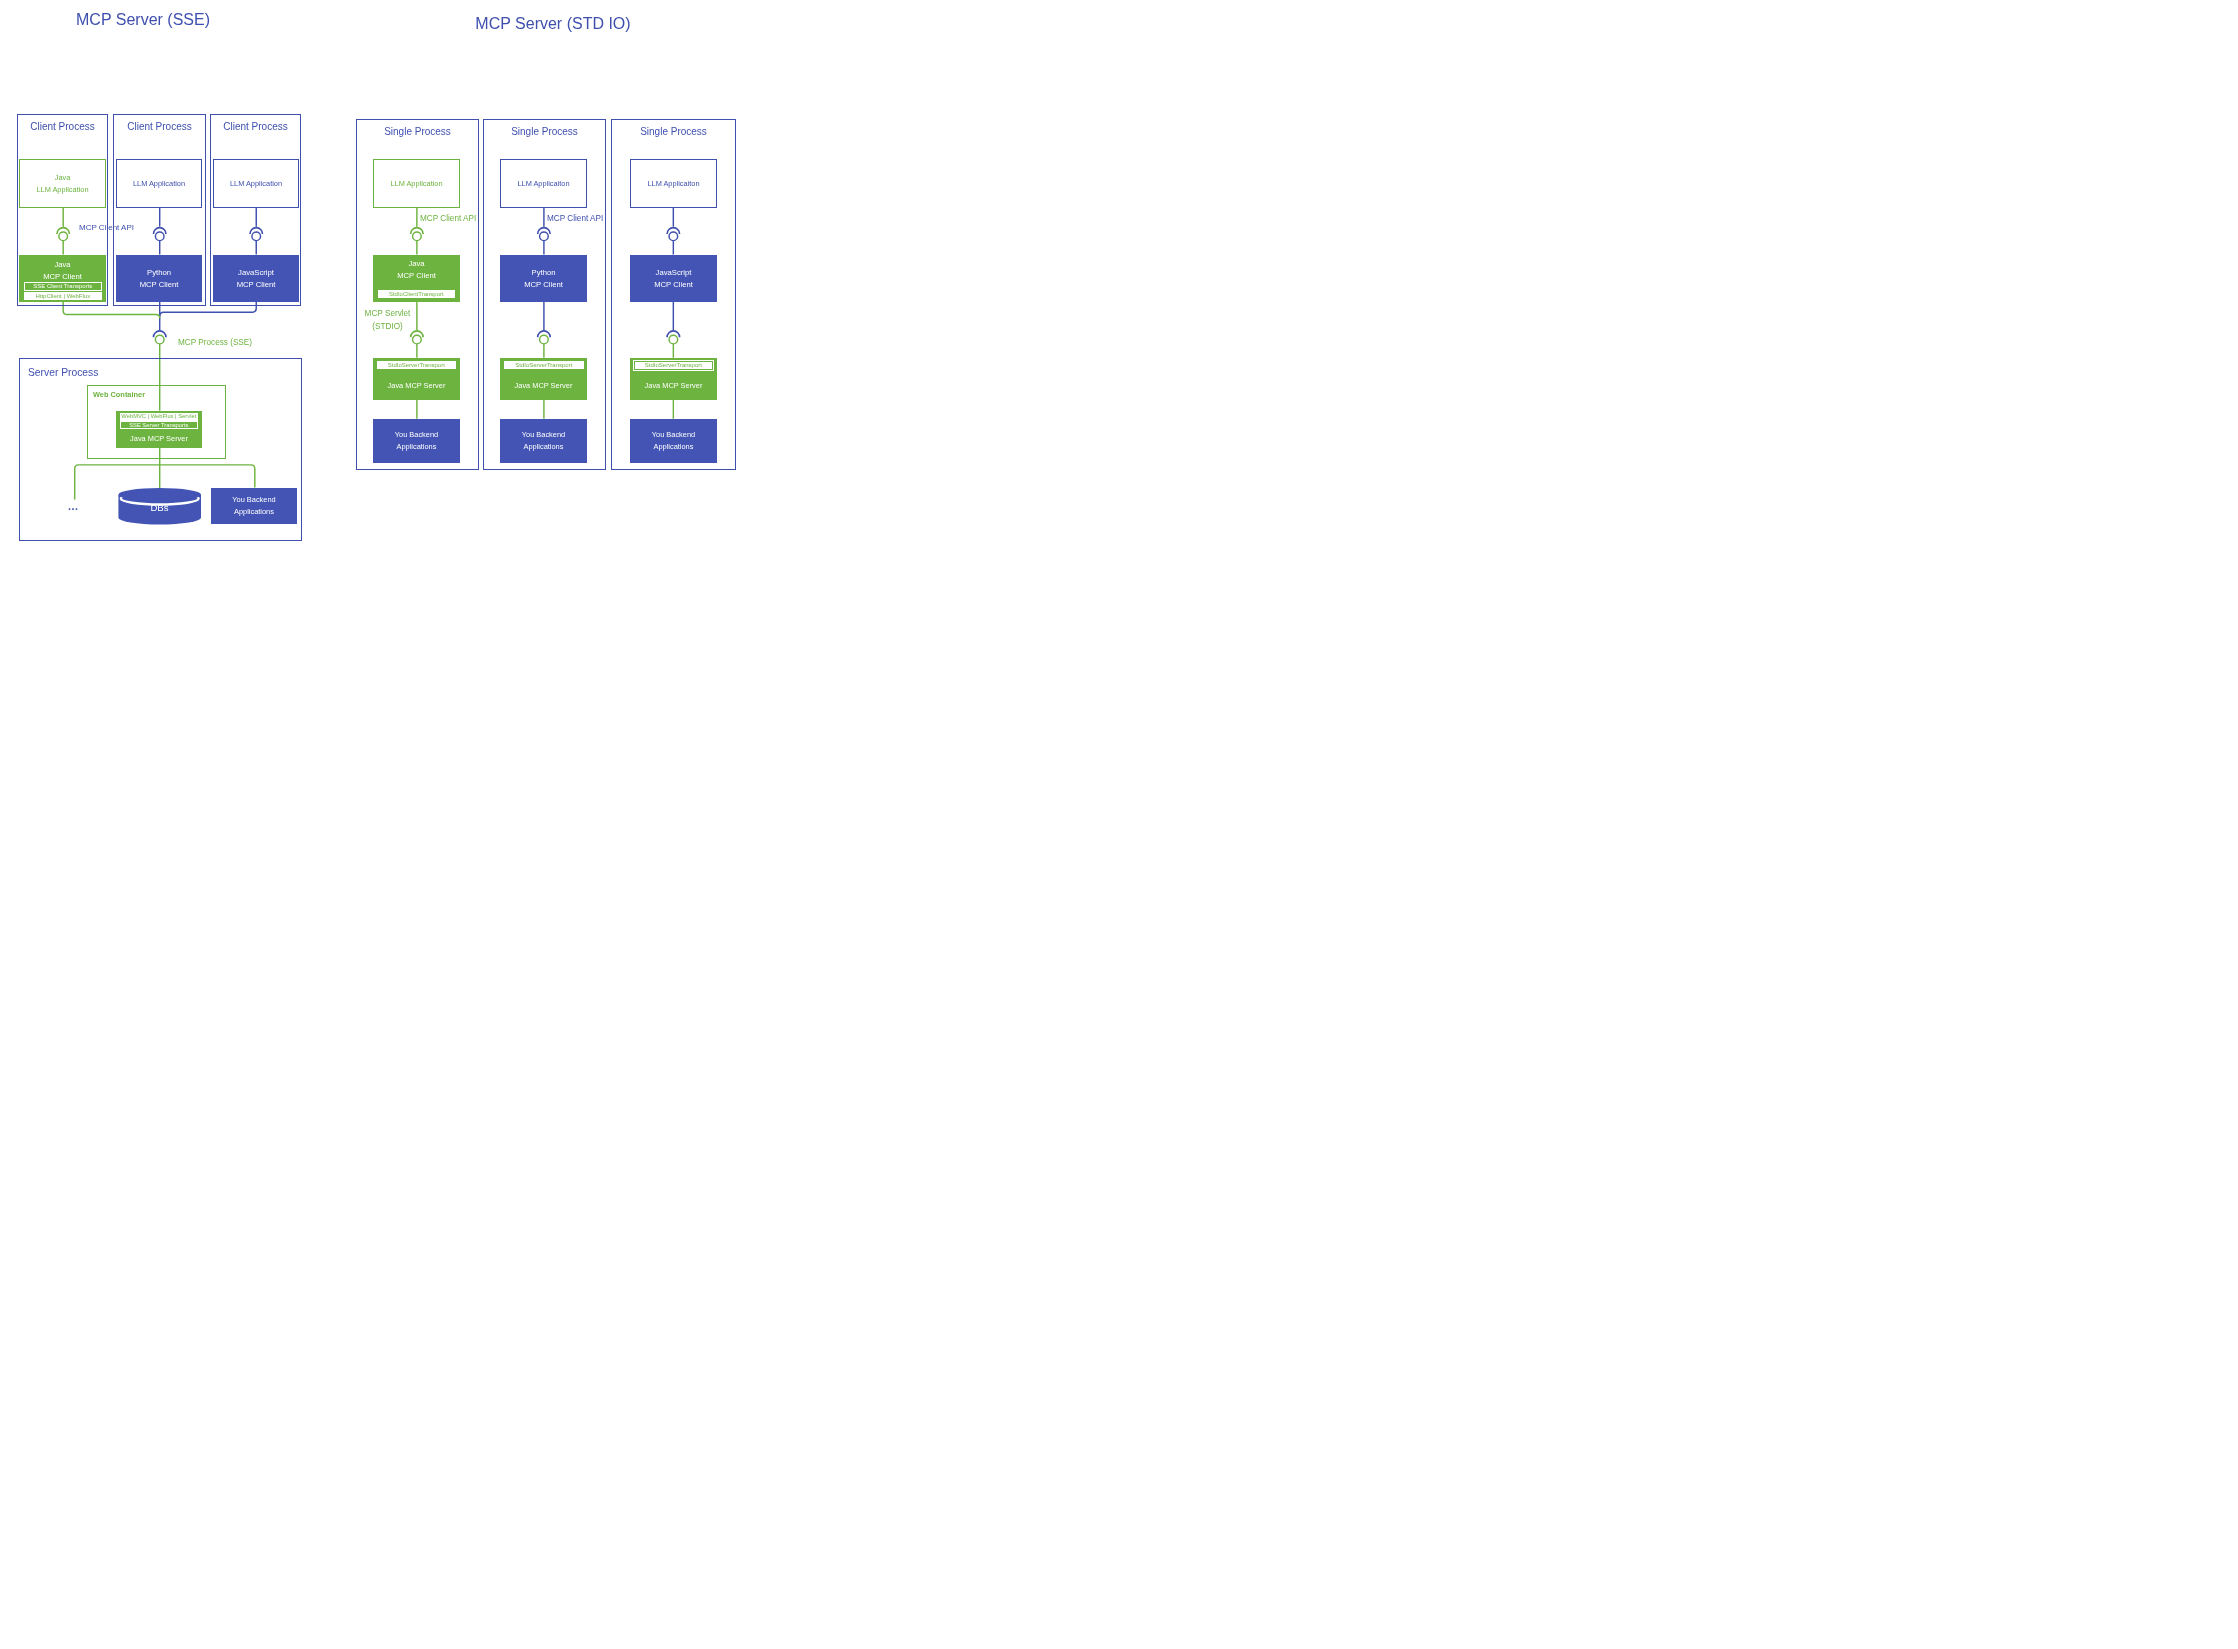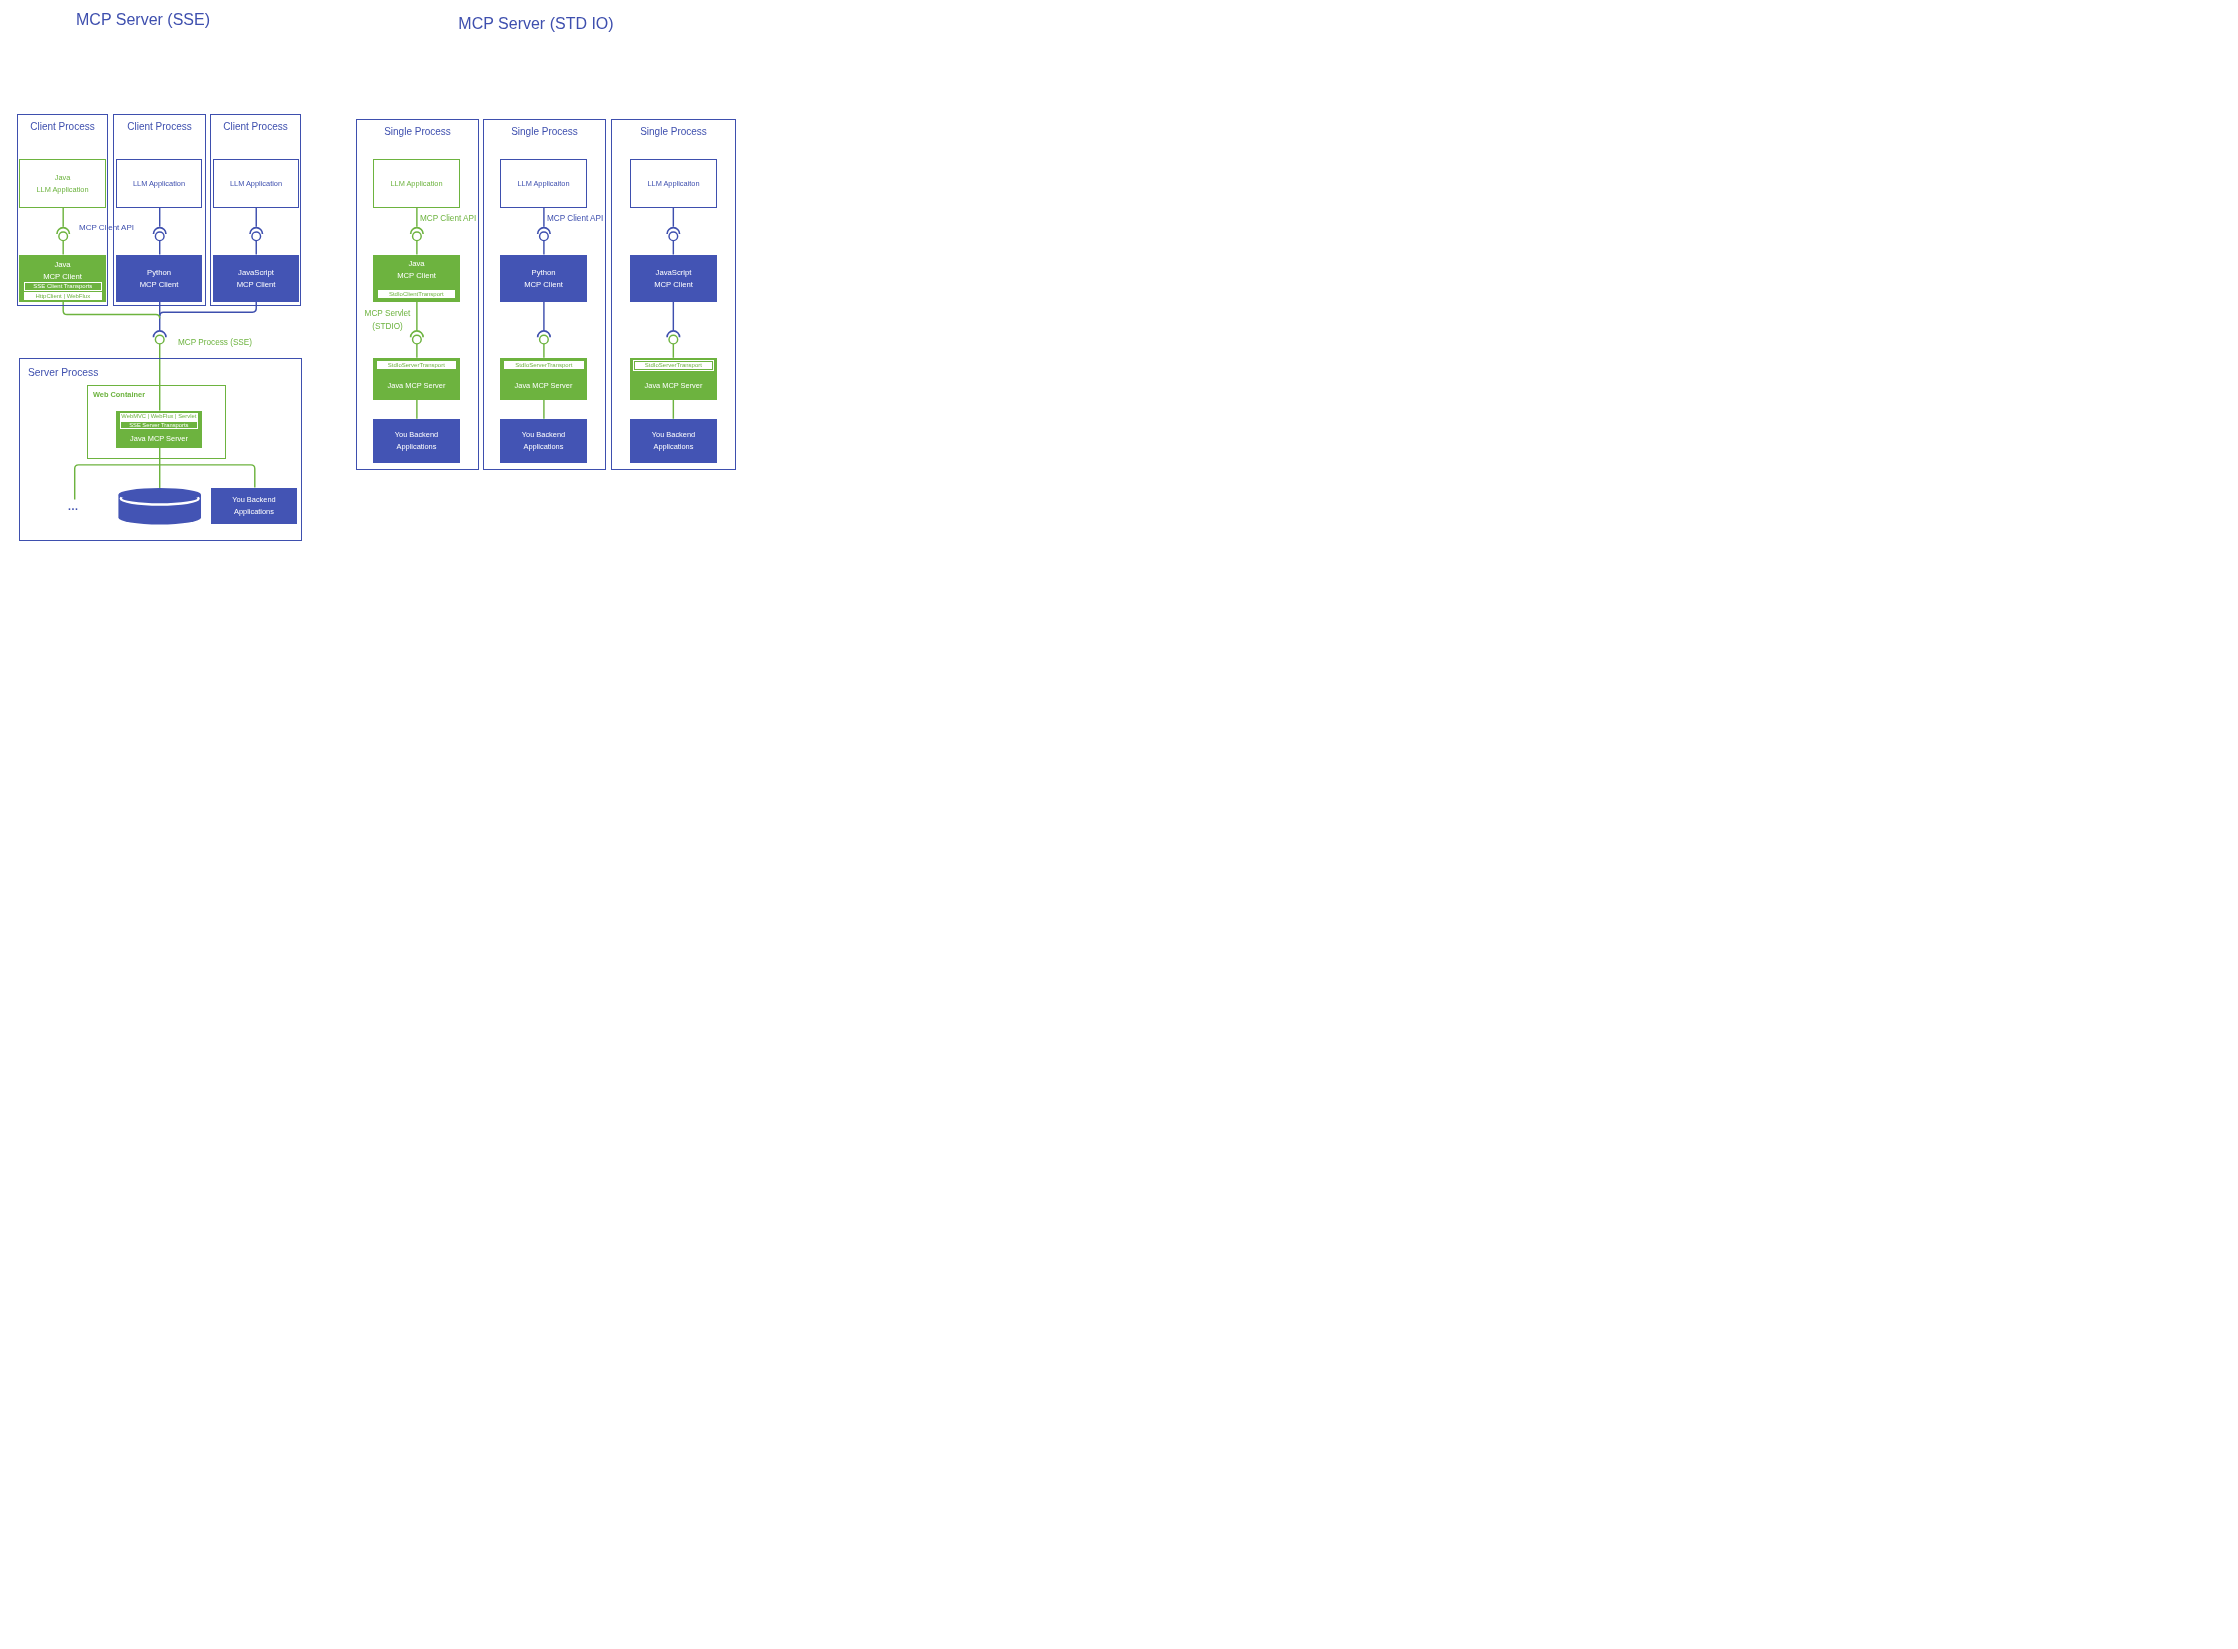--- a/index.html
+++ b/index.html
@@ -151,21 +151,21 @@
     <path d="M1401.5,628 V688" stroke="#3e4fae" stroke-width="3" fill="none"></path>
     <path d="M1388.5,702 A13,13 0 0 1 1414.5,702" stroke="#3e4fae" stroke-width="3.4" fill="none"></path>
     <circle cx="1401.5" cy="707" r="9" stroke="#6db33f" stroke-width="3" fill="none"></circle>
     <path d="M1401.5,716 V745" stroke="#6db33f" stroke-width="3" fill="none"></path>
     <path d="M1401.5,832 V872" stroke="#6db33f" stroke-width="3" fill="none"></path>
   </svg>
 
   <div class="txt-layer">
 
     <div class="title" style="left:143px;top:10.6px;">MCP Server (SSE)</div>
-    <div class="title" style="left:536px;top:15.4px;">MCP Server (STD IO)</div>
+    <div class="title" style="left:553px;top:15.4px;">MCP Server (STD IO)</div>
 
     <div class="proc" style="left:17px;top:114px;width:91px;height:192px;">
       <div class="proc-header">Client Process</div>
     </div>
     <div class="proc" style="left:113px;top:114px;width:93px;height:192px;">
       <div class="proc-header">Client Process</div>
     </div>
     <div class="proc" style="left:210px;top:114px;width:91px;height:192px;">
       <div class="proc-header">Client Process</div>
     </div>
@@ -212,21 +212,21 @@
     <div class="abs" style="left:87px;top:385px;width:139px;height:74px;border:1px solid #6db33f;box-sizing:border-box;"></div>
     <div class="small-lbl" style="left:93px;top:390px;">Web Container</div>
 
     <div class="fillbox greenfill" style="left:116px;top:411px;width:86px;height:37px;">
       <div class="bar white" style="left:3.8px;top:1.9px;width:78px;height:7.7px;font-size:5.8px;line-height:7.7px;">WebMVC | WebFlux | Servlet</div>
       <div class="bar outlined" style="left:3.8px;top:10px;width:78px;height:7.7px;font-size:5.8px;">SSE Server Transports</div>
       <div class="lines" style="top:21.6px;font-size:7.4px;">Java MCP Server</div>
     </div>
 
     <div class="ellipsis" style="left:68px;top:500px;">...</div>
-    <div class="dbs-label" style="left:118px;top:502px;width:83px;margin-top:20px;">DBs</div>
+    <div class="dbs-label" style="left:118px;top:502px;width:83px;">DBs</div>
     <div class="fillbox bluefill" style="left:211px;top:488px;width:86px;height:36px;">
       <div class="lines" style="top:6.2px;font-size:7.4px;">
         <span style="display:block;">You Backend</span>
         <span style="display:block;">Applications</span>
       </div>
     </div>
 
     <div class="proc" style="left:356px;top:119px;width:123px;height:351px;">
       <div class="proc-header">Single Process</div>
     </div>

